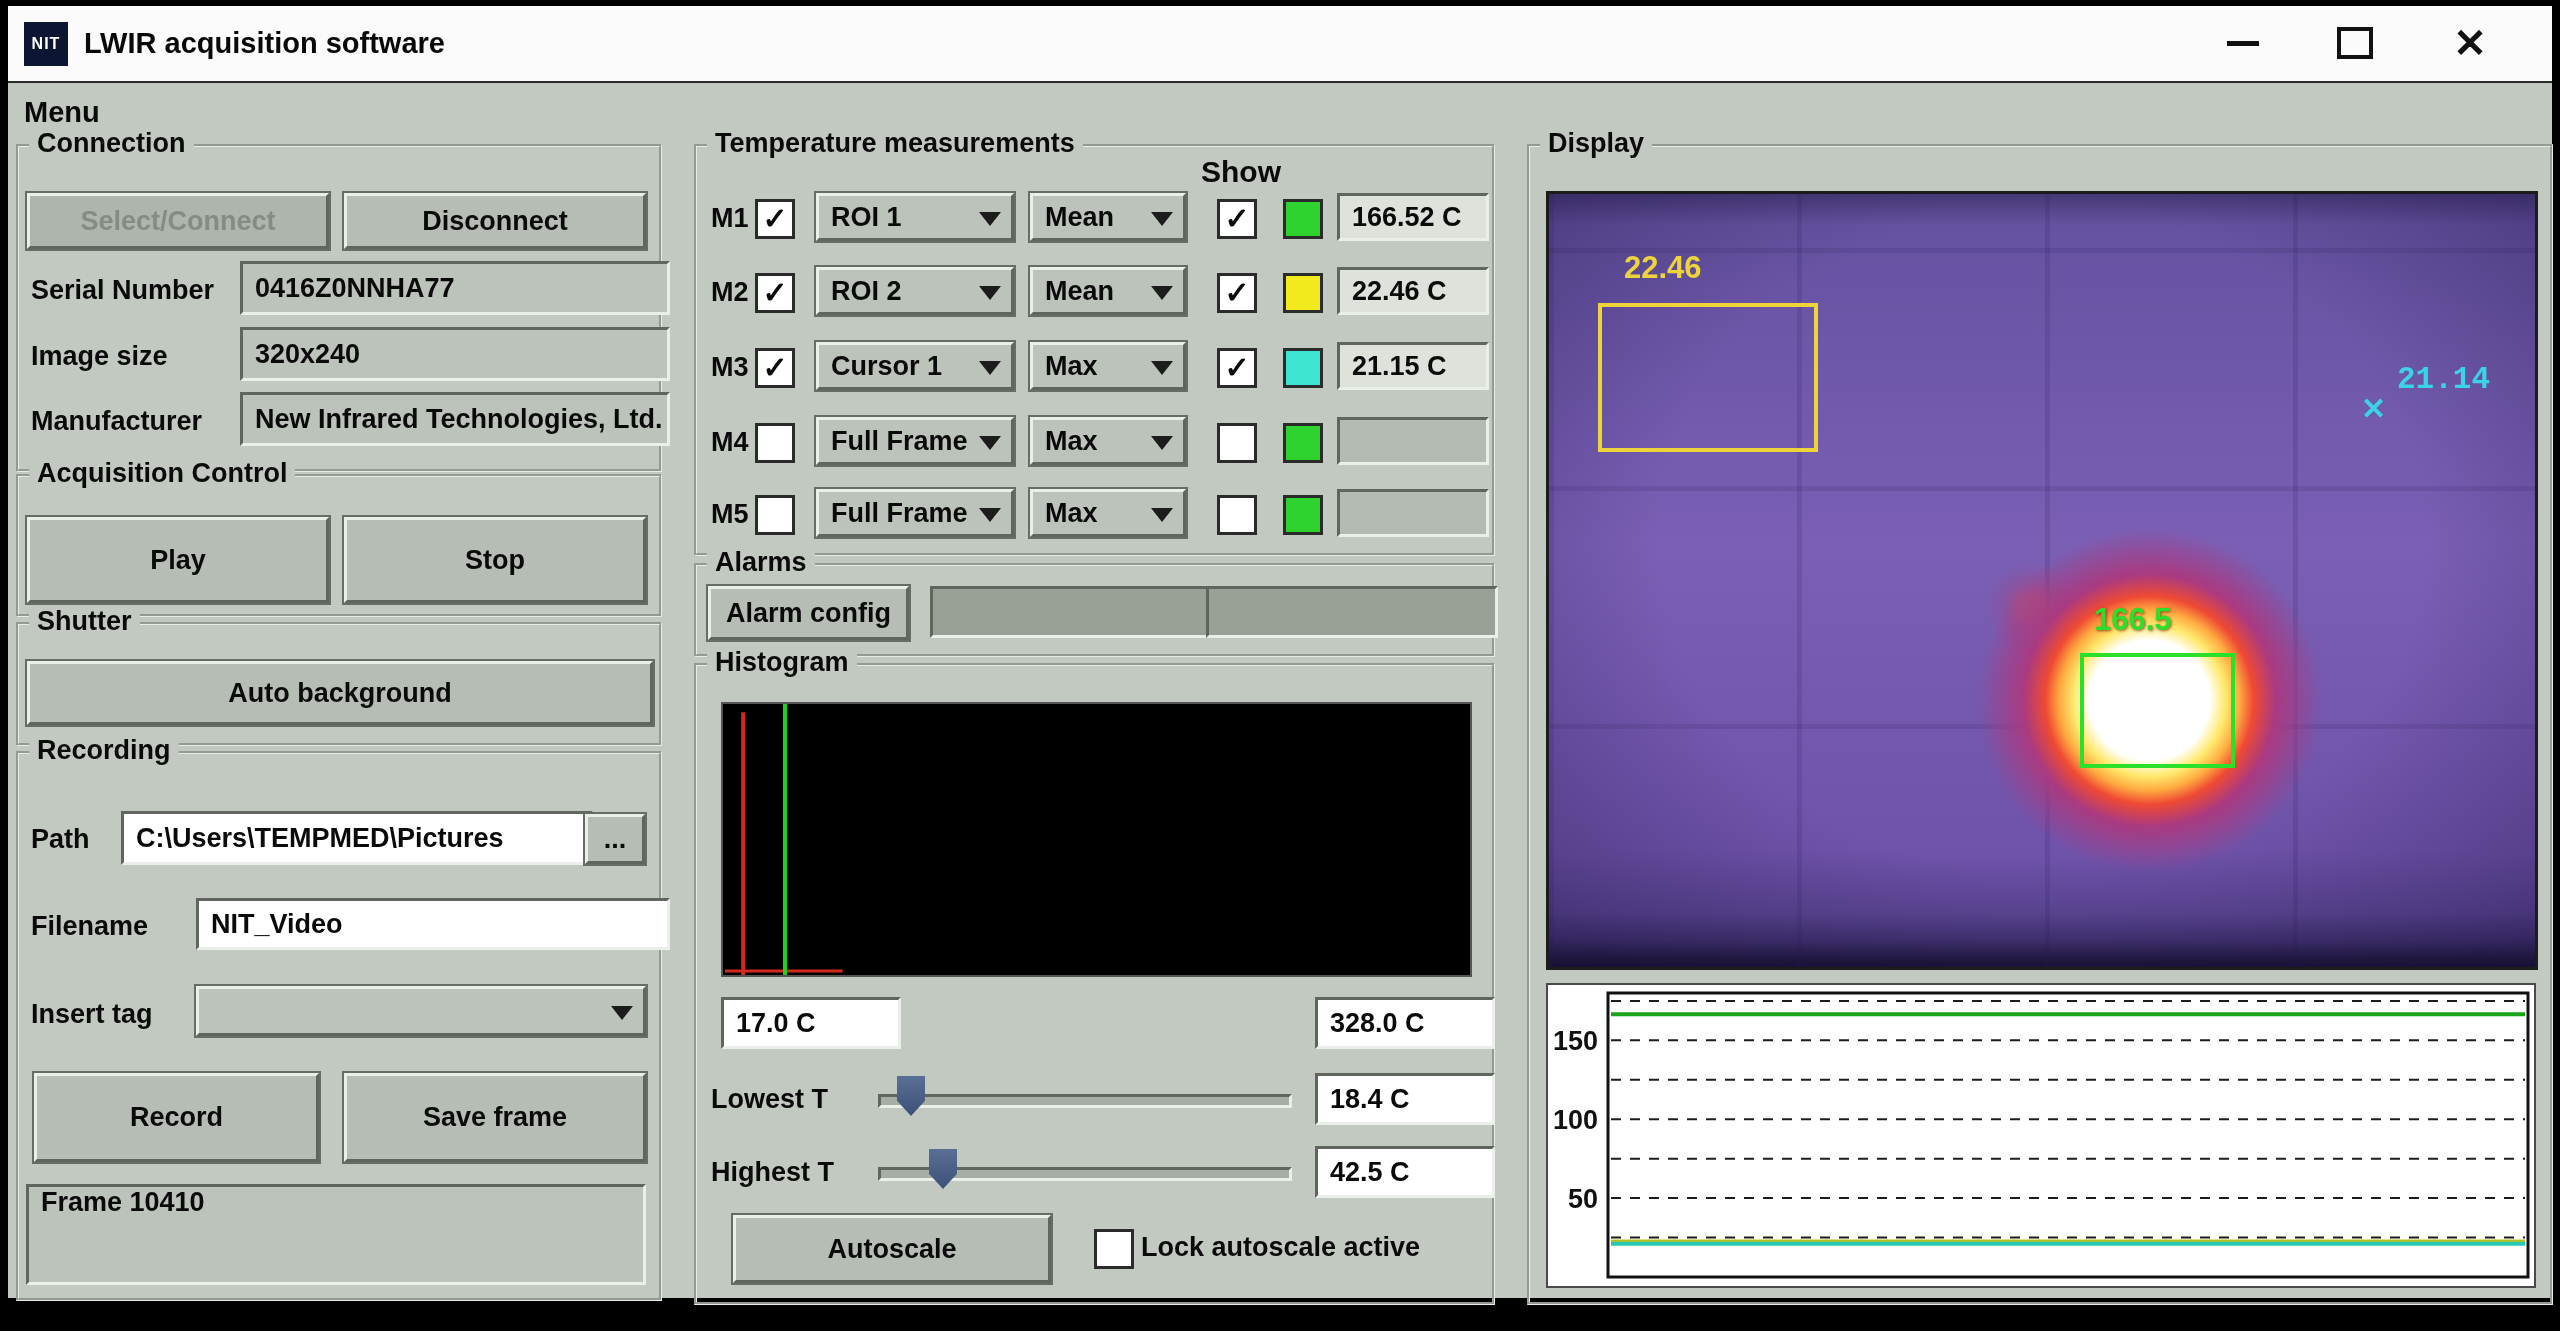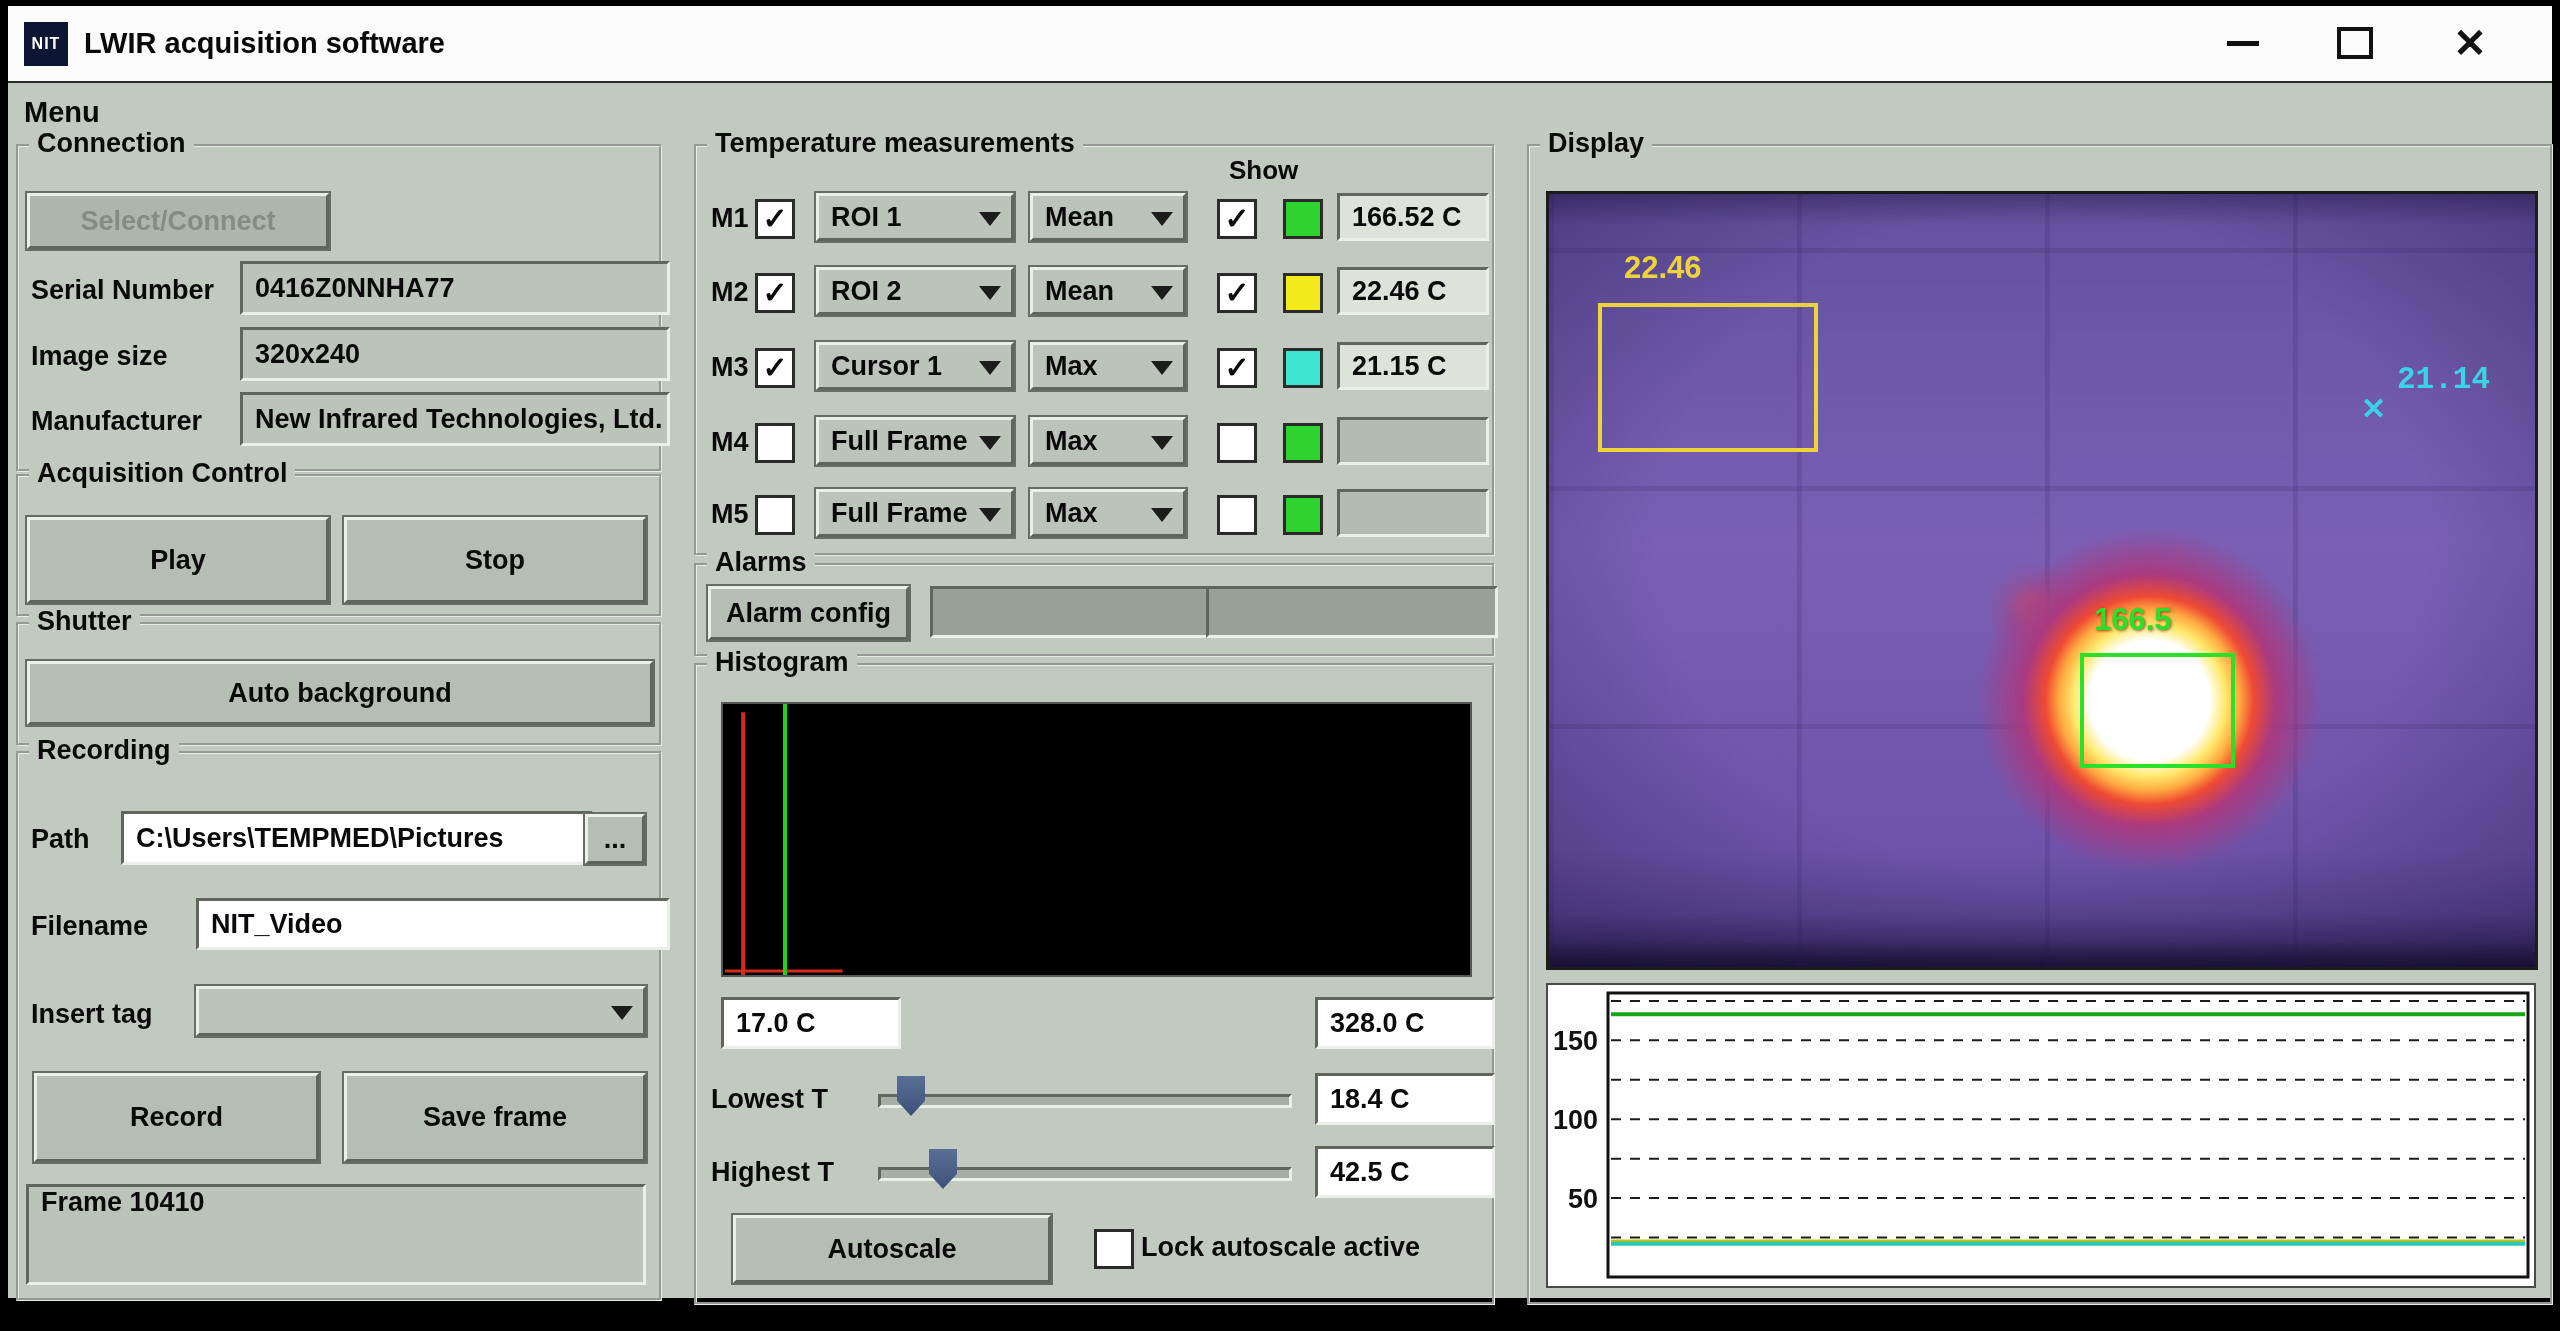--- a/index.html
+++ b/index.html
@@ -84,20 +84,21 @@
         </div>
   </div>
 
   <div class="menubar">
     <span class="menu-item">Menu</span>
   </div>
 
   <div class="group" style="left:8px;top:138px;width:640px;height:322px">
     <span class="gtitle">Connection</span>
     <div class="btn disabled" style="left:8px;top:46px;width:296px;height:50px">Select/Connect</div>
+    <div class="btn" style="left:325px;top:46px;width:296px;height:50px">Disconnect</div>
     <span class="lbl" style="left:12px;top:128px">Serial Number</span>
     <div class="field" style="left:221px;top:114px;width:400px;height:48px">0416Z0NNHA77</div>
     <span class="lbl" style="left:12px;top:194px">Image size</span>
     <div class="field" style="left:221px;top:180px;width:400px;height:48px">320x240</div>
     <span class="lbl" style="left:12px;top:259px">Manufacturer</span>
     <div class="field" style="left:221px;top:245px;width:400px;height:48px">New Infrared Technologies, Ltd.</div>
   </div>
 
   <div class="group" style="left:8px;top:468px;width:640px;height:137px">
     <span class="gtitle">Acquisition Control</span>
@@ -122,21 +123,21 @@
       <span></span>
       <span class="dd-arrow"></span>
     </div>
     <div class="btn" style="left:15px;top:319px;width:279px;height:83px">Record</div>
     <div class="btn" style="left:325px;top:319px;width:296px;height:83px">Save frame</div>
     <div class="field" style="left:7px;top:430px;width:590px;height:95px;align-items:flex-start;">Frame 10410</div>
   </div>
 
   <div class="group" style="left:686px;top:138px;width:795px;height:406px">
     <span class="gtitle">Temperature measurements</span>
-    <span class="lbl" style="left:532px;top:8px;font-size:26px">Show</span>
+    <span class="lbl" style="left:504px;top:8px;font-size:30px">Show</span>
 
     <div style="position:absolute;left:0;top:46px;width:795px;height:50px">
       <span class="rowlab" style="left:14px;top:10px">M1</span>
       <span class="cb checked" style="left:58px;top:6px">✓</span>
       <div class="dd" style="left:119px;top:0;width:168px;height:42px">
         <span>ROI 1</span>
         <span class="dd-arrow"></span>
       </div>
       <div class="dd" style="left:333px;top:0;width:126px;height:42px">
         <span>Mean</span>

